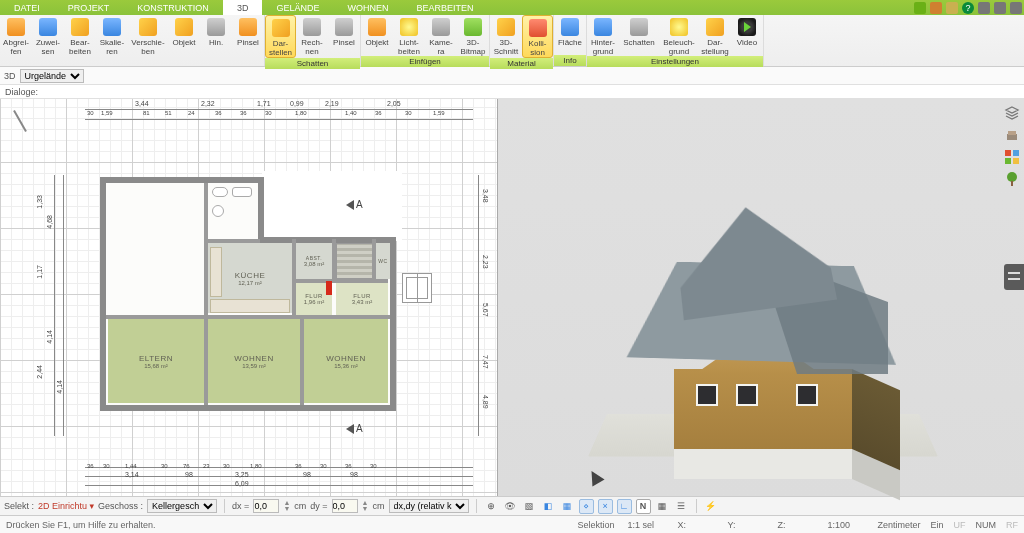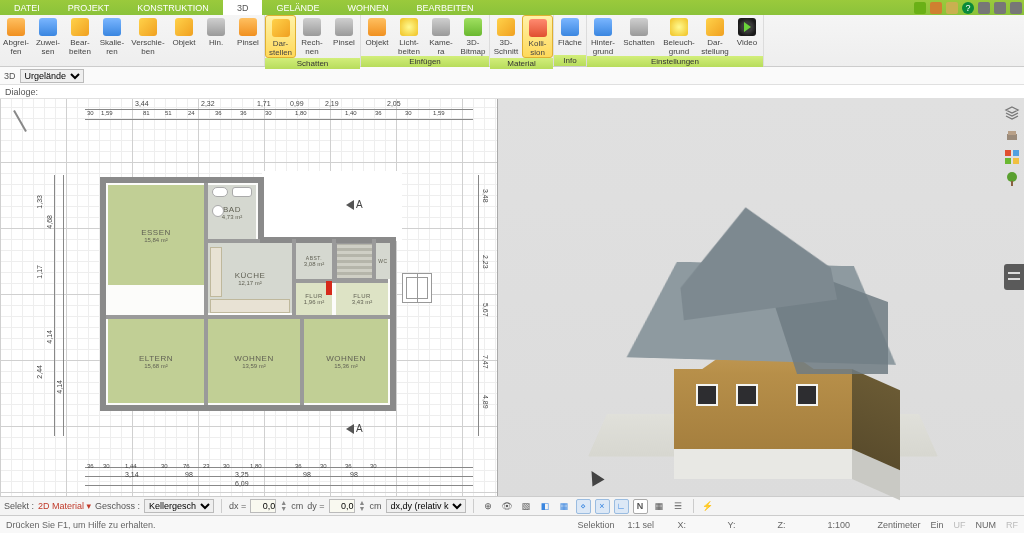--- a/index.html
+++ b/index.html
@@ -95,21 +95,21 @@
 .wall3d-side { position:absolute; top:175px; left:214px; width:48px; height:80px; background: linear-gradient(#6a5a34,#5a4c2c); transform: skewY(24deg); transform-origin: left top; }
 .base3d { position:absolute; top:255px; left:36px; width:178px; height:30px; background: #e8e8e4; }
 .base3d-side { position:absolute; top:255px; left:214px; width:48px; height:30px; background:#c9c9c4; transform: skewY(24deg); transform-origin: left top; }
 .win3d { position:absolute; width:22px; height:22px; background:#2d2d30; border:2px solid #f4f4f0; }
 .gable { position:absolute; top:136px; left:60px; width:120px; height:42px; background: linear-gradient(#c8a05c,#b8904a); clip-path: polygon(50% 0, 100% 100%, 0 100%); }
 .cursor3d { position:absolute; left:90px; bottom:12px; width:0; height:0; border-left:7px solid transparent; border-right:7px solid transparent; border-bottom:14px solid #444; transform: rotate(-30deg); }
 
 .layerbar { height: 20px; background:#f4f4f4; border-top:1px solid #ccc; border-bottom:1px solid #ccc; display:flex; align-items:center; font-size:9px; color:#555; padding:0 4px; gap:4px; }
 .layerbar .lnk { color:#c03a2a; cursor:pointer; }
 .layerbar select, .layerbar input { font-size:9px; height:14px; border:1px solid #bbb; }
-.layerbar input { width:26px; text-align:right; background:#f9f9f0; }
+.layerbar input { width:26px; text-align:left; background:#f9f9f0; }
 .layerbar .sep { width:1px; height:14px; background:#ccc; margin:0 3px; }
 .layerbar .tb { width:15px; height:15px; border:1px solid transparent; display:flex; align-items:center; justify-content:center; cursor:pointer; border-radius:2px; }
 .layerbar .tb.on { background:#dce8f6; border-color:#9abce0; }
 
 .statusbar { height: 17px; background:#f8f8f8; display:flex; align-items:center; font-size:9px; color:#666; padding:0 6px; gap:10px; }
 .statusbar .spacer { flex:1; }
 .statusbar .cell { min-width:40px; }
 
 
 .i-cube { background: linear-gradient(135deg,#ffd24a,#f0a020); }
@@ -341,28 +341,20 @@
       <span class="n" style="top:180px">7,47</span>
       <span class="n" style="top:220px">4,89</span>
     </div>
 
     <div class="plan">
       <div class="outer"></div>
       <div style="position:absolute;top:-6px;right:-6px;width:140px;height:70px;background:#fff"></div>
       <div style="position:absolute;top:60px;left:158px;width:138px;height:6px;background:#8a8a8a"></div>
       <div style="position:absolute;top:0;left:158px;width:6px;height:64px;background:#8a8a8a"></div>
 
-      <div class="room" style="top:8px;left:8px;width:96px;height:100px">
-        <span class="rn">ESSEN</span>
-          <span class="ra">15,84 m²</span>
-      </div>
-      <div class="room grey" style="top:8px;left:108px;width:48px;height:54px">
-        <span class="rn">BAD</span>
-          <span class="ra">4,73 m²</span>
-      </div>
       <div class="room" style="top:142px;left:8px;width:96px;height:84px">
         <span class="rn">ELTERN</span>
           <span class="ra">15,68 m²</span>
       </div>
       <div class="room grey" style="top:66px;left:108px;width:84px;height:70px">
         <span class="rn">KÜCHE</span>
           <span class="ra">12,17 m²</span>
       </div>
       <div class="room" style="top:142px;left:108px;width:92px;height:84px">
         <span class="rn">WOHNEN</span>
@@ -491,21 +483,21 @@
             <rect x="7" y="10" width="2" height="5" fill="#8a6040"></rect>
           </svg>
         </div>
     </div>
     <div class="handle3d"></div>
   </div>
 </div>
 
 <div class="layerbar">
   <span>Selekt :</span>
-  <span class="lnk"><span>2D Material</span> ▾</span>
+  <span class="lnk"><span>2D Einrichtu</span> ▾</span>
   <span>Geschoss :</span>
   <select><option>Kellergesch</option></select>
   <div class="sep"></div>
   <span>dx =</span>
   <input value="0,0" style="">
   <div style="display:flex;flex-direction:column;font-size:7px;line-height:6px;color:#888">
       <span>▲</span>
       <span>▼</span>
     </div>
   <span>cm</span>

